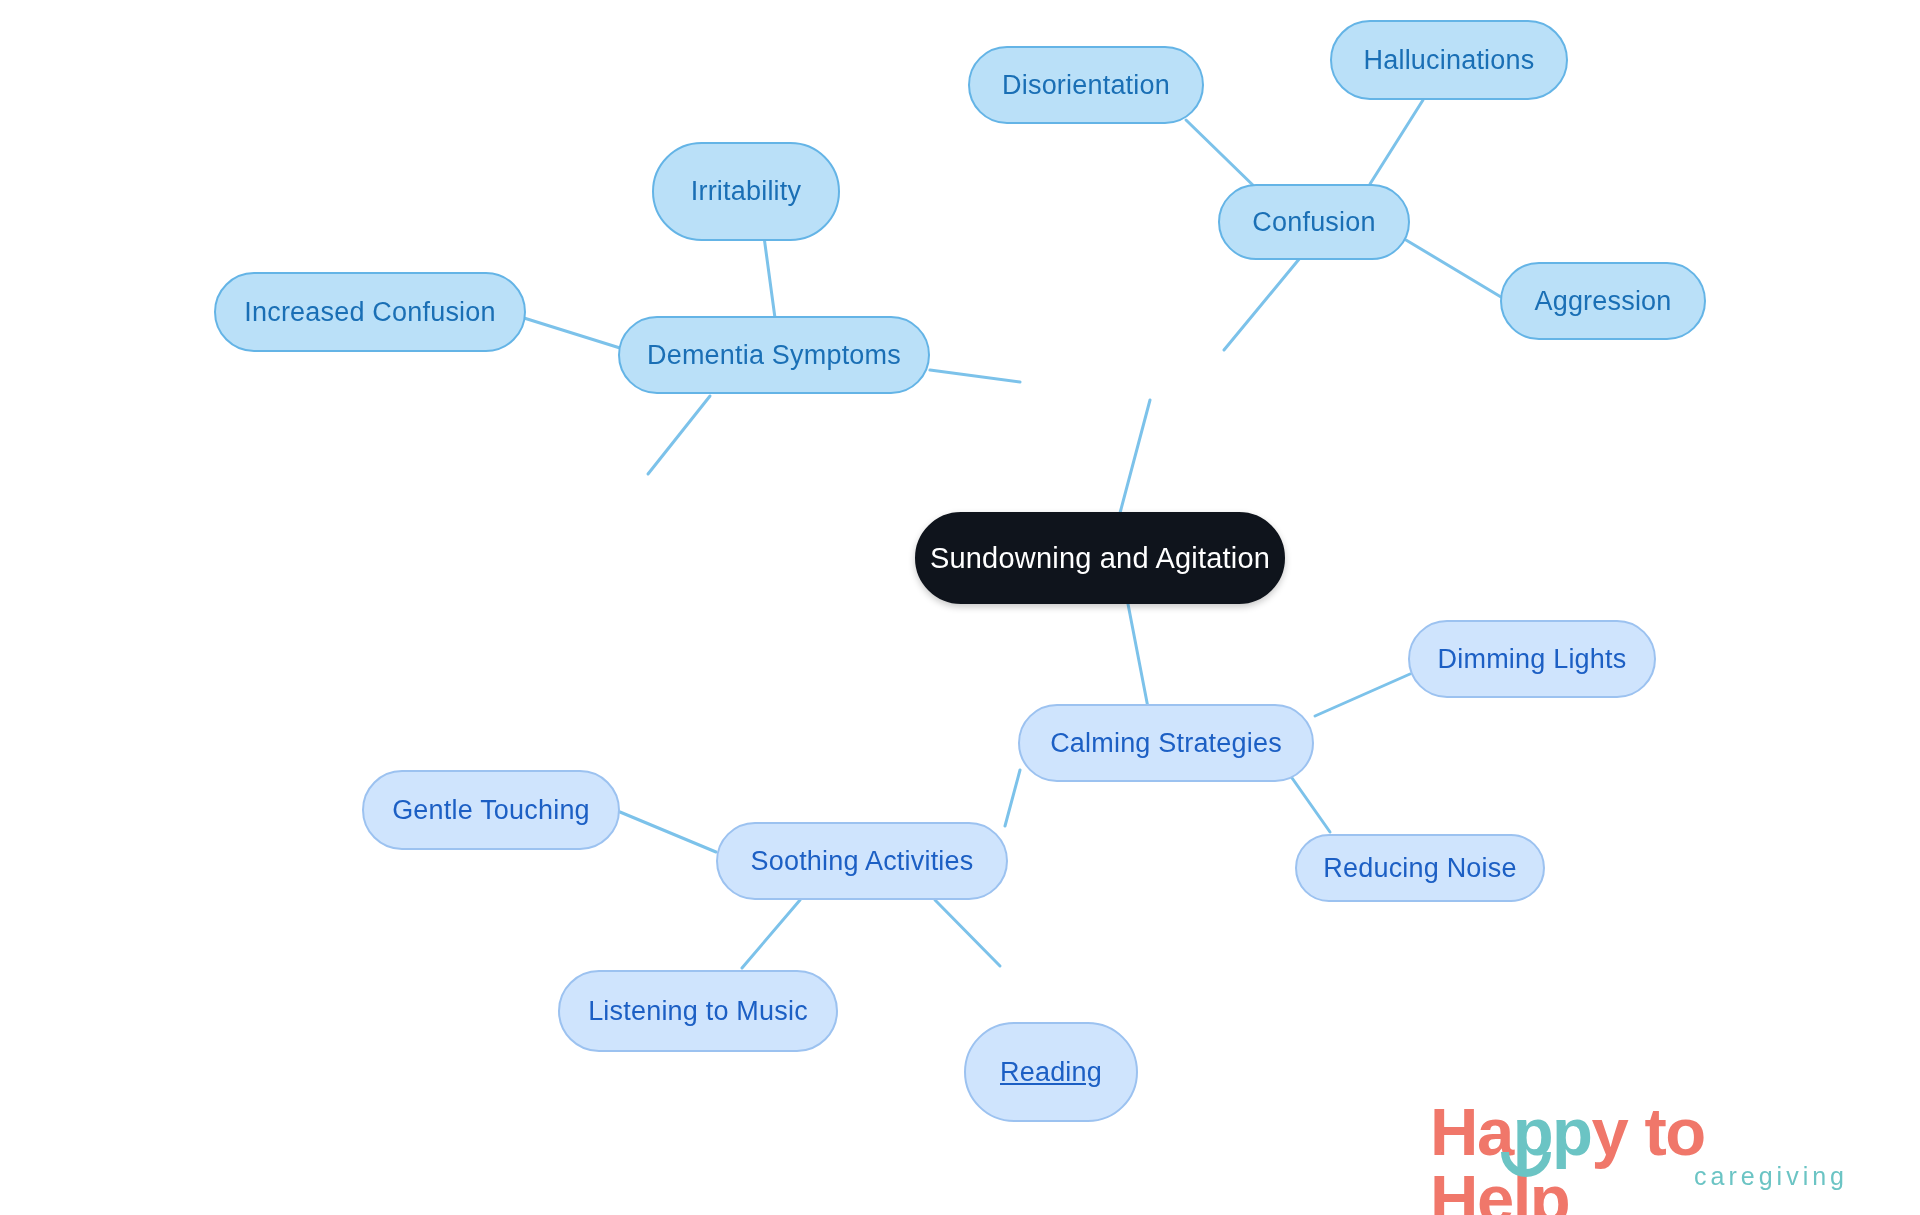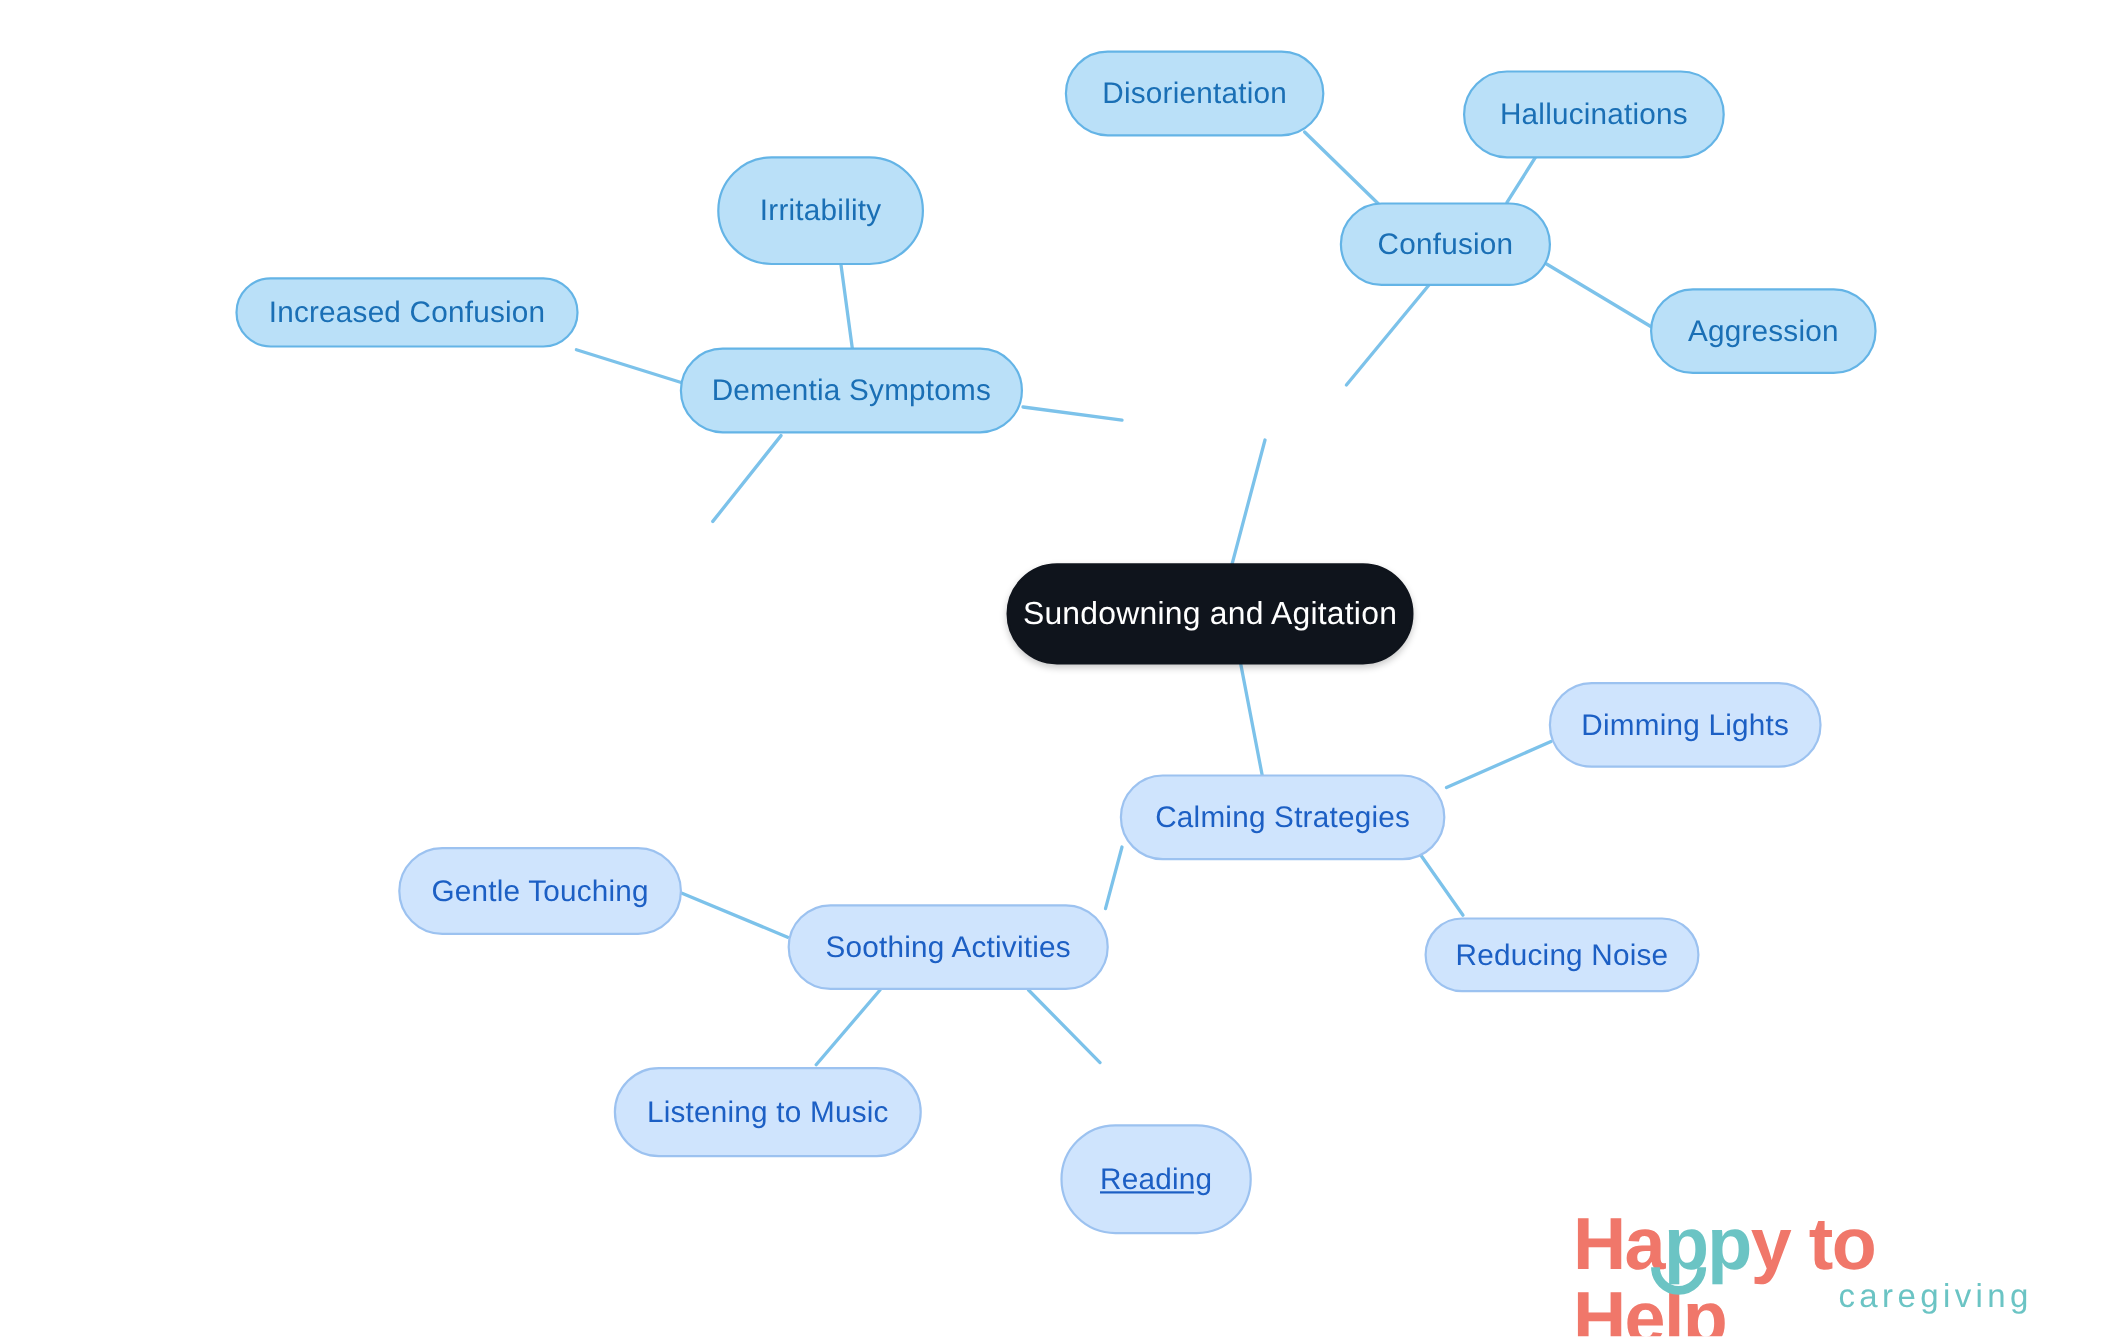--- a/index.html
+++ b/index.html
@@ -76,21 +76,21 @@
     line-height: 1;
     color: #f0776a;
   }
   .logo-pp {
     color: #6bc4c4;
   }
   .logo-sub {
     position: absolute;
     right: 2px;
     top: 66px;
-    font-size: 30px;
+    font-size: 25px;
     letter-spacing: 4px;
     color: #6bc4c4;
     line-height: 1;
   }
   .logo-smile {
     position: absolute;
     left: 70px;
     top: 52px;
     width: 52px;
     height: 34px;
@@ -144,33 +144,33 @@
 
 
   <div class="node node-sky" style="left:1218px; top:184px; width:192px; height:76px;">
     <span>Confusion</span>
   </div>
 
   <div class="node node-sky" style="left:968px; top:46px; width:236px; height:78px;">
     <span>Disorientation</span>
   </div>
 
-  <div class="node node-sky" style="left:1330px; top:20px; width:238px; height:80px;margin-top:44px;">
+  <div class="node node-sky" style="left:1330px; top:20px; width:238px; height:80px;">
     <span>Hallucinations</span>
   </div>
 
   <div class="node node-sky" style="left:1500px; top:262px; width:206px; height:78px;">
     <span>Aggression</span>
   </div>
 
   <div class="node node-sky" style="left:618px; top:316px; width:312px; height:78px;">
     <span>Dementia Symptoms</span>
   </div>
 
-  <div class="node node-sky" style="left:214px; top:252px; width:312px; height:64px;justify-content:center;">
+  <div class="node node-sky" style="left:214px; top:272px; width:312px; height:80px;justify-content:center;">
     <span>Increased Confusion</span>
   </div>
 
   <div class="node node-sky" style="left:652px; top:142px; width:188px; height:99px;">
     <span>Irritability</span>
   </div>
 
 
   <div class="node node-peri" style="left:1018px; top:704px; width:296px; height:78px;">
     <span>Calming Strategies</span>

